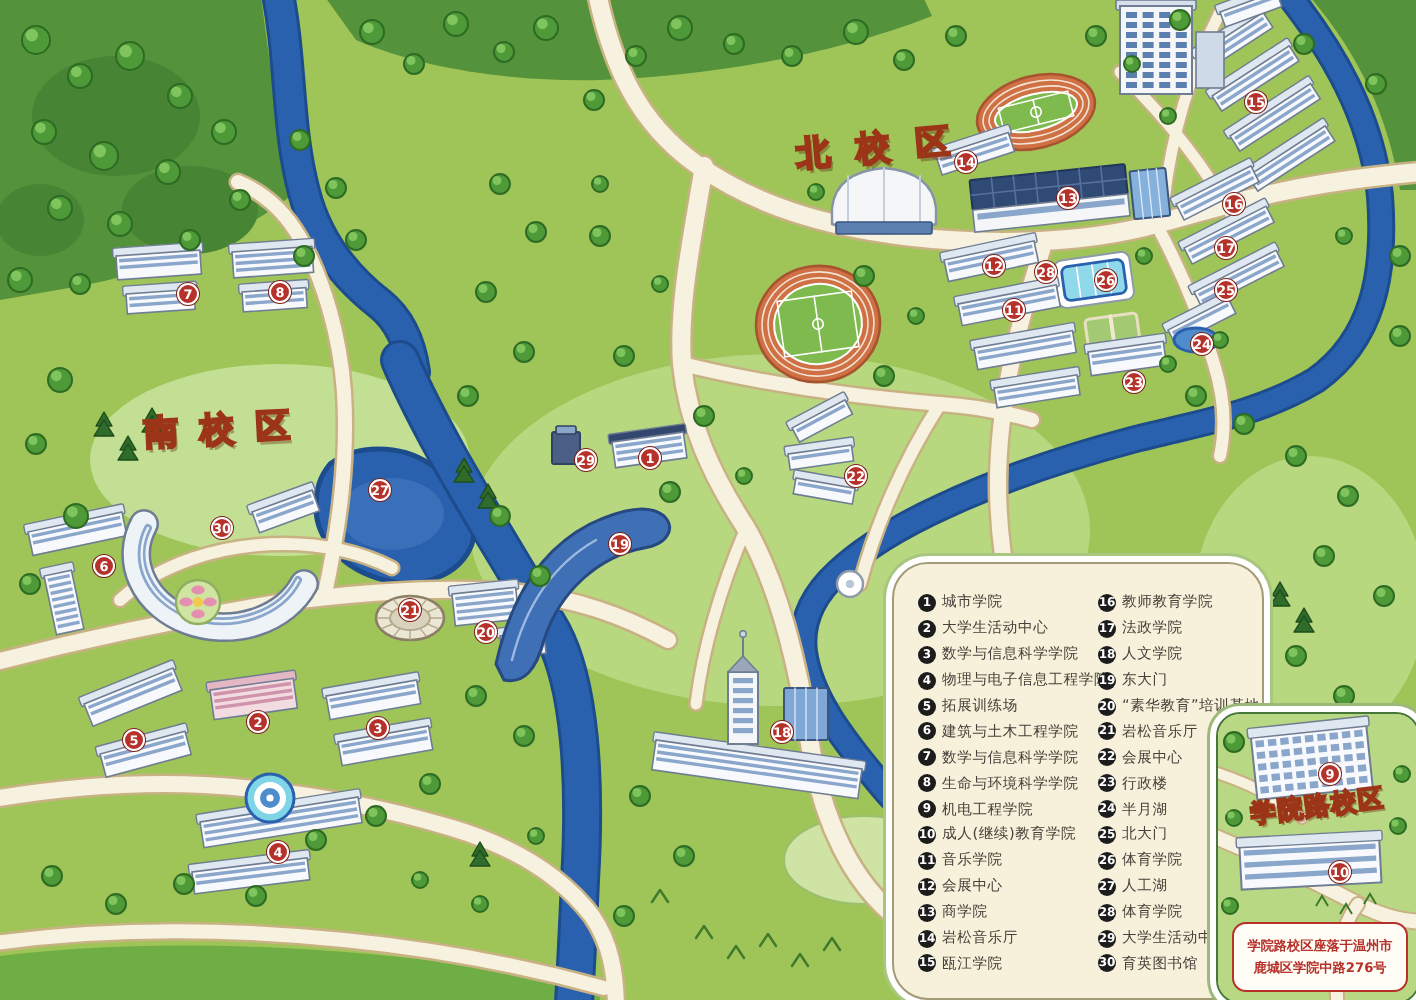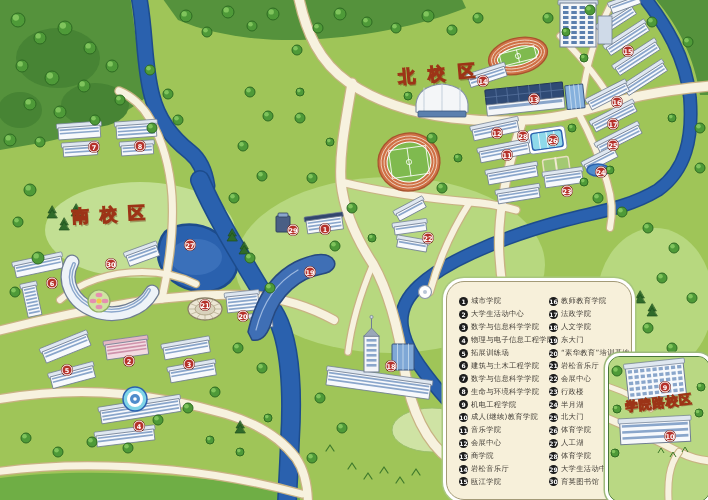--- a/index.html
+++ b/index.html
@@ -858,20 +858,24 @@
         <circle cx="88.5" cy="54.5" r="1.8" fill="#7fc45c"></circle>
         <circle cx="6" cy="96" r="4" fill="#4e9a38" stroke="#2e6b22" stroke-width="1"></circle>
         <circle cx="4.5" cy="94.5" r="1.8" fill="#7fc45c"></circle>
         <circle cx="92" cy="30" r="4" fill="#4e9a38" stroke="#2e6b22" stroke-width="1"></circle>
         <circle cx="90.5" cy="28.5" r="1.8" fill="#7fc45c"></circle>
         <path d="M49,96 L52,91 L55,96" fill="none" stroke="#3f7a2c" stroke-width="1"></path>
         <path d="M61,100 L64,95 L67,100" fill="none" stroke="#3f7a2c" stroke-width="1"></path>
         <path d="M73,95 L76,90 L79,95" fill="none" stroke="#3f7a2c" stroke-width="1"></path>
       </svg>
     <div id="inset-title" class="campus-title" style="position:absolute;">学院路校区</div>
+    <div id="inset-address">
+      <div>学院路校区座落于温州市</div>
+      <div>鹿城区学院中路276号</div>
+    </div>
   </div>
 
   <div id="marker-layer">
       <div class="marker" style="left: 325px; top: 229px; background: rgb(181, 49, 42);">1</div>
       <div class="marker" style="left: 129px; top: 361px; background: rgb(181, 49, 42);">2</div>
       <div class="marker" style="left: 189px; top: 364px; background: rgb(181, 49, 42);">3</div>
       <div class="marker" style="left: 139px; top: 426px; background: rgb(181, 49, 42);">4</div>
       <div class="marker" style="left: 67px; top: 370px; background: rgb(181, 49, 42);">5</div>
       <div class="marker" style="left: 52px; top: 283px; background: rgb(181, 49, 42);">6</div>
       <div class="marker" style="left: 94px; top: 147px; background: rgb(181, 49, 42);">7</div>

